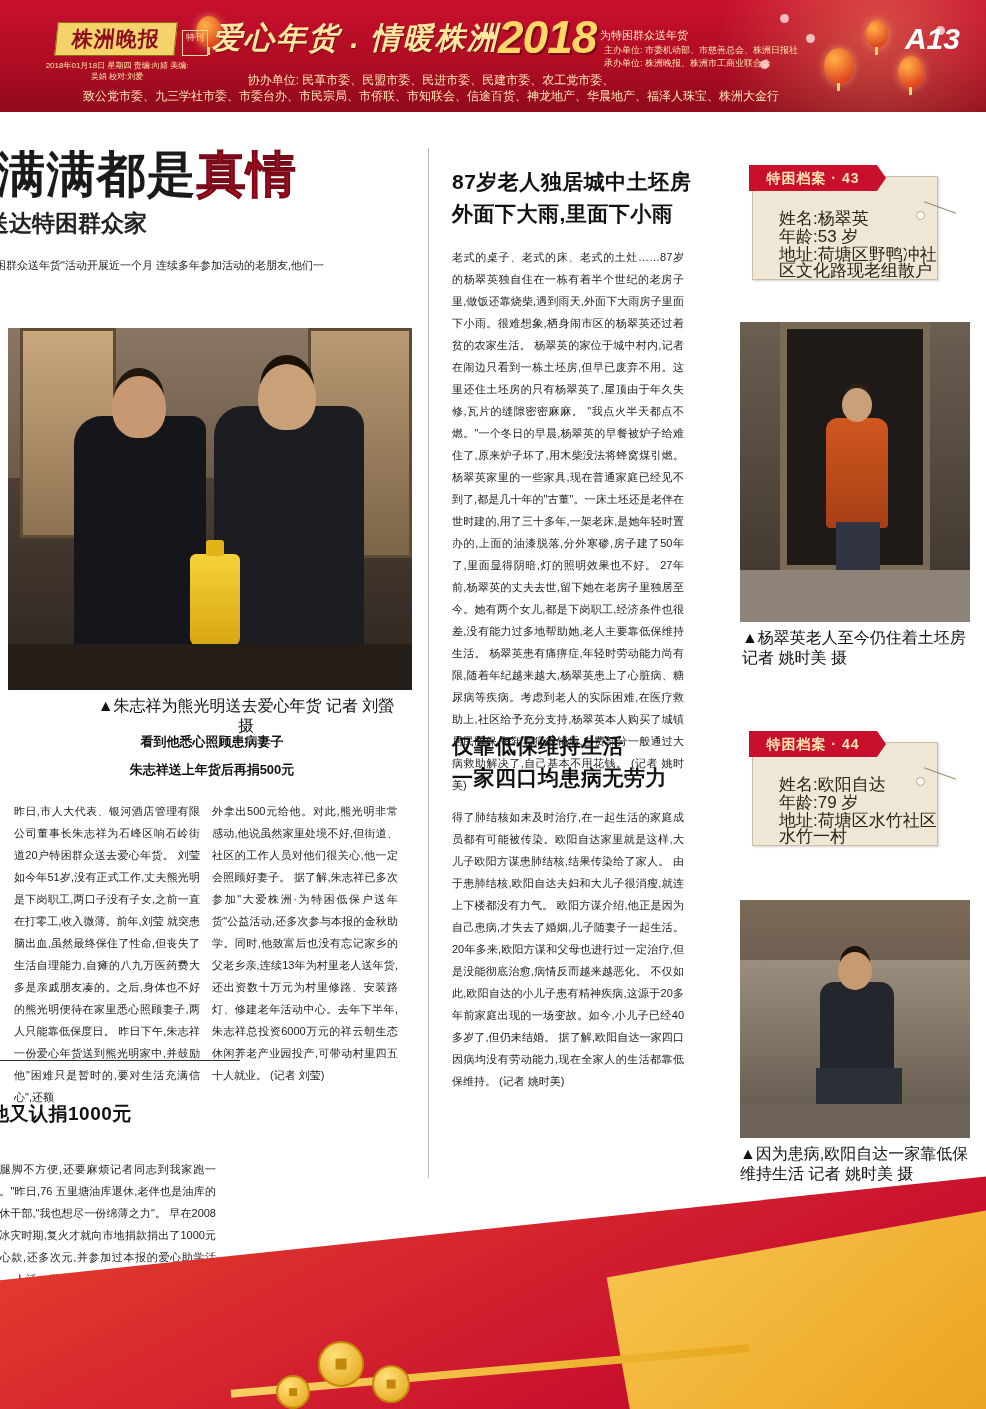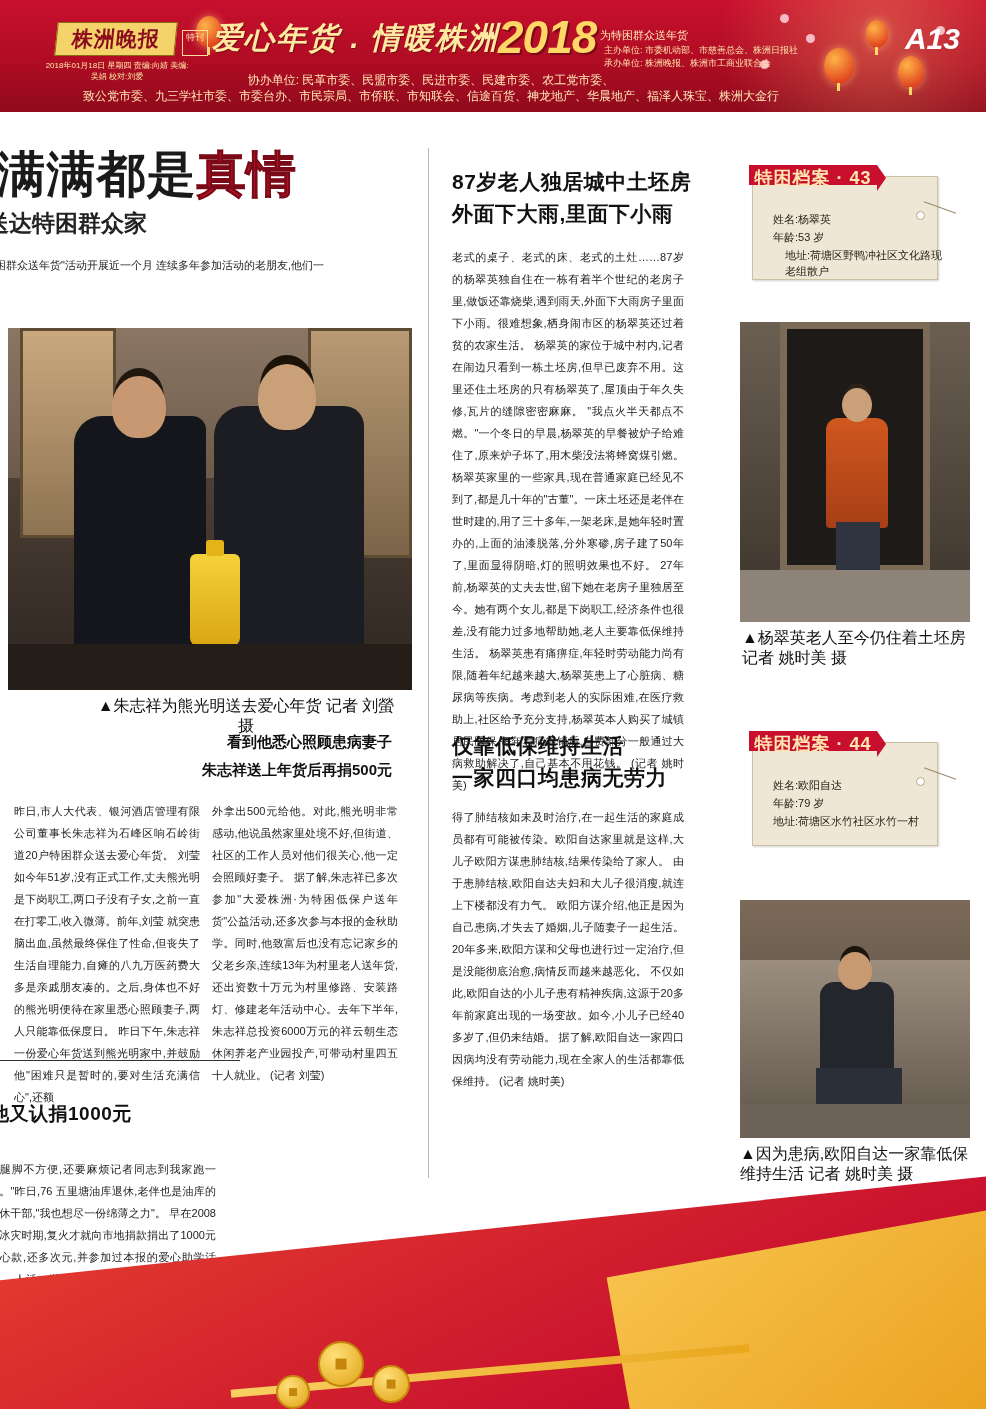--- a/index.html
+++ b/index.html
@@ -246,22 +246,22 @@
   #cap3 { left: 740px; top: 1144px; width: 232px; }
 
   
   .hl {
     position: absolute;
     font-size: 21px; font-weight: bold; color: #111;
     line-height: 32px; letter-spacing: .5px;
   }
   .hl-c {
     position: absolute;
-    font-size: 15px; font-weight: bold; color: #111;
-    line-height: 28px; text-align: right;
+    font-size: 13px; font-weight: bold; color: #111;
+    line-height: 28px; text-align: center;
   }
   .body {
     position: absolute;
     font-size: 11px; line-height: 22px; color: #1c1c1c;
     text-align: justify;
   }
 
   
   .tagcard {
     position: absolute;
@@ -275,35 +275,35 @@
     width: 9px; height: 9px; border-radius: 50%;
     background: #fff; border: 1px solid #b8a887;
   }
   .tagcard .string {
     position: absolute; right: -20px; top: 30px;
     width: 34px; height: 1px; background: #9b8a6a;
     transform: rotate(20deg);
   }
   .tagbanner {
     position: absolute; left: -4px; top: -12px;
-    width: 128px; height: 20px;
+    width: 128px; height: 26px;
     background: #c8102e;
-    color: #ffe6b0; font-size: 18px; font-weight: bold;
+    color: #ffe6b0; font-size: 14px; font-weight: bold;
     text-align: center; line-height: 26px;
     letter-spacing: 1px;
   }
   .tagbanner:after {
     content: ""; position: absolute; right: -9px; top: 0;
     border-top: 13px solid transparent;
     border-bottom: 13px solid transparent;
     border-left: 9px solid #c8102e;
   }
   .tagfield {
-    position: absolute; left: 20px;
-    font-size: 11px; color: #2a2318; line-height: 16px;
+    position: absolute; left: 26px;
+    font-size: 17px; color: #2a2318; line-height: 16px;
     width: 160px;
   }
 
   
   .vrule { position: absolute; width: 1px; background: #b9b9b9; }
   .hrule { position: absolute; height: 1px; background: #333; }
 
   
   .footer-dec {
     position: absolute; left: 0; bottom: 0; width: 986px; height: 248px;
@@ -432,21 +432,21 @@
 <div class="tagcard" style="left:752px; top:176px;">
   <div class="tagbanner">特困档案 · 43</div>
   <div class="hole"></div>
   <div class="string"></div>
   <div class="tagfield" style="top:34px;">
     <span>姓名:</span><span>杨翠英</span>
   </div>
   <div class="tagfield" style="top:52px;">
     <span>年龄:</span><span>53 岁</span>
   </div>
-  <div class="tagfield" style="top:70px;margin-left:12px;">
+  <div class="tagfield" style="top:70px;">
     <span>地址:</span><span>荷塘区野鸭冲社区文化路现老组散户</span>
   </div>
 </div>
 
 <div class="photo" id="photo2">
   <div class="p2-doorframe"></div>
   <div class="p2-body"></div>
   <div class="p2-head"></div>
   <div class="p2-legs"></div>
   <div class="p2-ground"></div>

